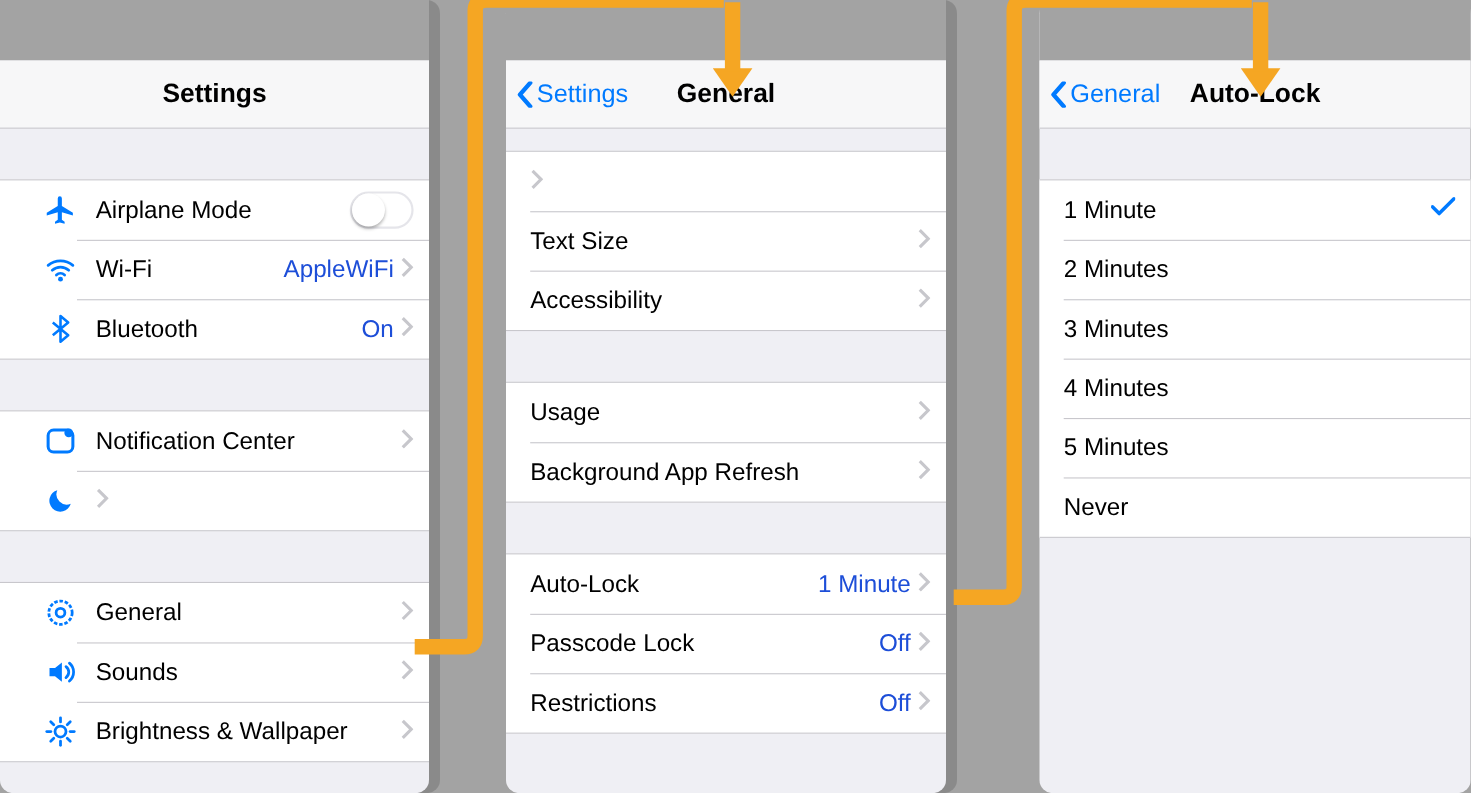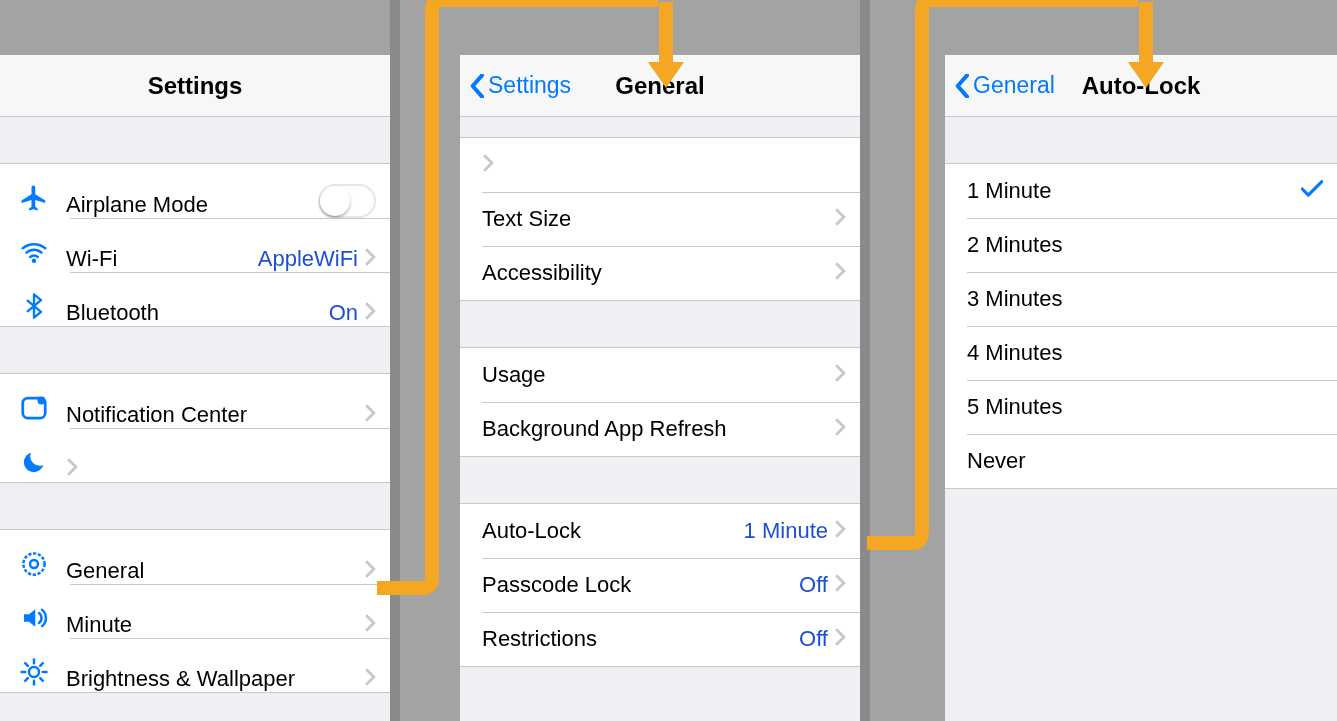--- a/index.html
+++ b/index.html
@@ -6,20 +6,21 @@
   html, body { width: 1337px; height: 721px; overflow: hidden; font-family: -apple-system, "Helvetica Neue", Helvetica, Arial, sans-serif; }
   body { background: #a3a3a3; position: relative; }
 
   .phone {
     position: absolute;
     top: 0;
     width: 400px;
     height: 721px;
     background: #efeff4;
     box-shadow: 10px 0 0 0 rgba(0,0,0,.15);
+    border-radius: 12px;
   }
   .phone.p1 { left: 0; width: 390px; }
   .phone.p2 { left: 460px; }
   .phone.p3 { left: 945px; width: 392px; box-shadow: none; }
 
   .statusbar { height: 55px; background: #a3a3a3; }
 
   .navbar {
     height: 62px;
     background: #f7f7f8;
@@ -48,21 +49,21 @@
     padding-right: 14px;
     position: relative;
     font-size: 22px;
     color: #000;
   }
   .row + .row::before {
     content: "";
     position: absolute; left: 22px; right: 0; top: 0; height: 1px; background: #c8c7cc;
   }
   .row.indent + .row.indent::before { left: 70px; }
-  .row.indent { padding-left: 14px; align-items: flex-end; }
+  .row.indent { padding-left: 35px; }
   .row .icon { width: 40px; height: 40px; display:flex; align-items:center; justify-content:center; margin-right: 12px; flex:none; }
   .row .label { flex: 1; }
   .row .value { color: #1d4ed8; font-size: 22px; margin-right: 6px; }
   .row .chev { color: #c7c7cc; }
 
   .toggle {
     width: 58px; height: 34px; border-radius: 17px; background: #fff; border: 2px solid #e5e5ea; position: relative;
   }
   .toggle::after {
     content:""; position:absolute; left:0; top:0; width:30px; height:30px; border-radius:50%; background:#fff; box-shadow: 0 2px 3px rgba(0,0,0,.3);
@@ -165,21 +166,21 @@
             <path fill="none" stroke="#c7c7cc" stroke-width="2.2" d="M1 1l6 6-6 6"></path>
           </svg></span>
     </div>
     <div class="row indent">
       <span class="icon">
         <svg width="30" height="30" viewBox="0 0 24 24">
             <path fill="#007aff" d="M4 9v6h4l5 4V5L8 9H4z"></path>
             <path fill="none" stroke="#007aff" stroke-width="2" stroke-linecap="round" d="M16 8a5 5 0 0 1 0 8M18.5 5.5a8.5 8.5 0 0 1 0 13"></path>
           </svg>
       </span>
-      <span class="label">Minute</span>
+      <span class="label">Sounds</span>
       <span class="chev"><svg width="12" height="18" viewBox="0 0 8 14">
             <path fill="none" stroke="#c7c7cc" stroke-width="2.2" d="M1 1l6 6-6 6"></path>
           </svg></span>
     </div>
     <div class="row indent">
       <span class="icon">
         <svg width="30" height="30" viewBox="0 0 24 24">
             <circle cx="12" cy="12" r="4" fill="none" stroke="#007aff" stroke-width="2"></circle>
             <g stroke="#007aff" stroke-width="2" stroke-linecap="round">
               <line x1="12" y1="2" x2="12" y2="5"></line>

